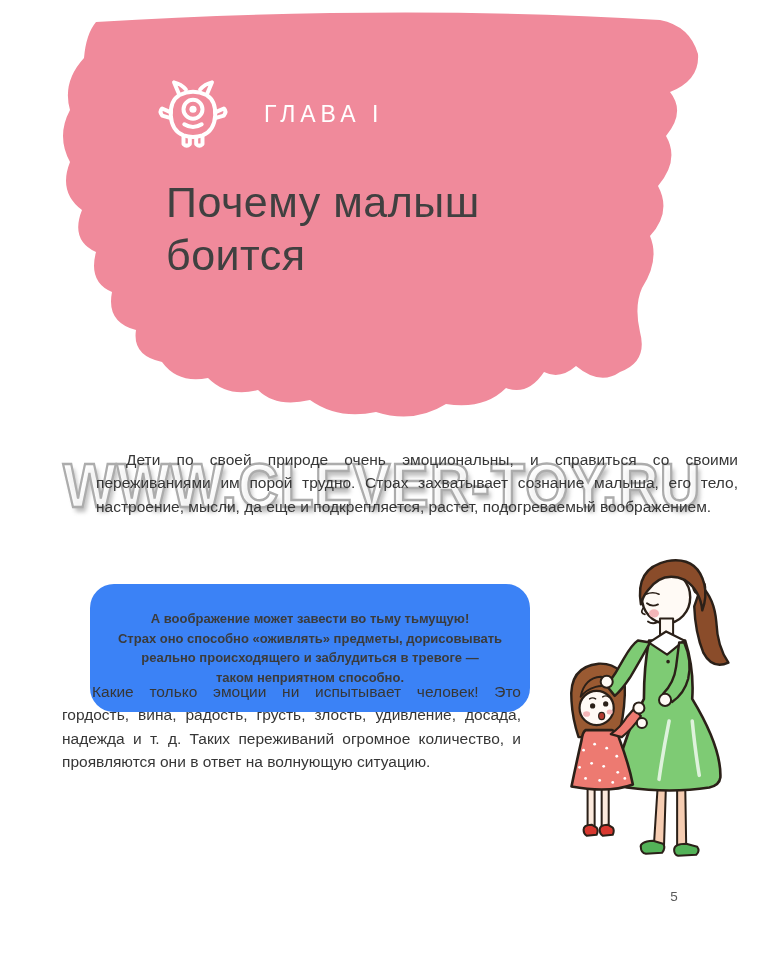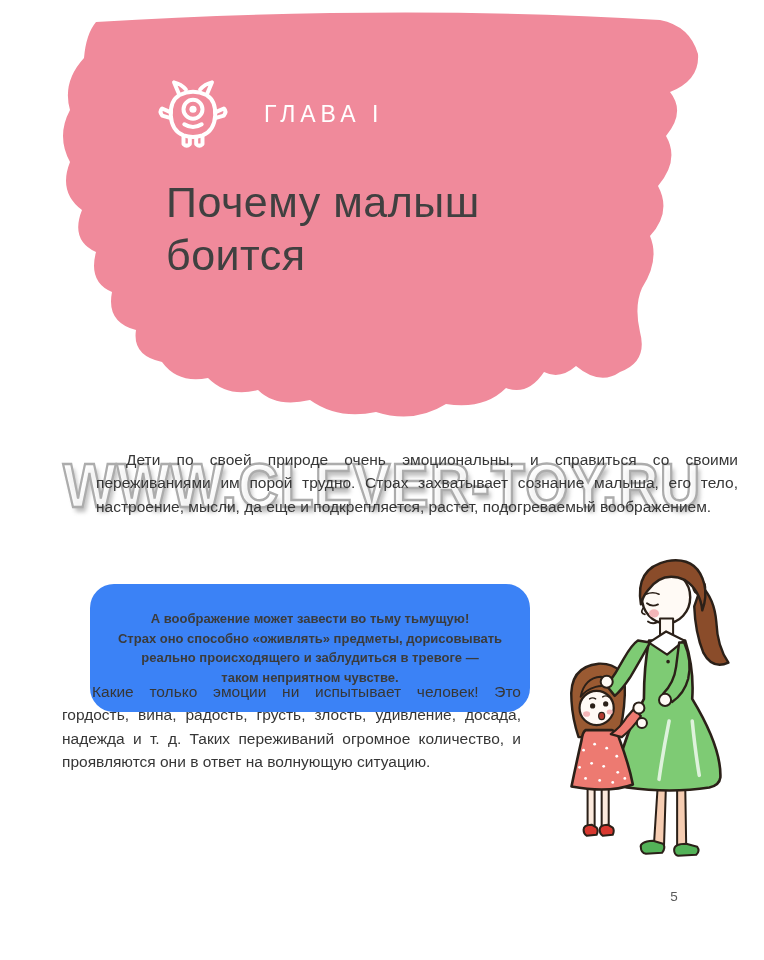--- a/index.html
+++ b/index.html
@@ -104,21 +104,21 @@
   <div class="page-title">Почему малыш боится</div>
 
   <div class="watermark">WWW.CLEVER-TOY.RU</div>
 
   <p class="body-par par-1">Дети по своей природе очень эмоциональны, и справиться со своими переживаниями им порой трудно. Страх захватывает сознание малыша, его тело, настроение, мысли, да еще и подкрепляется, растет, подогреваемый воображением.</p>
 
   <div class="callout">
     <div>А воображение может завести во тьму тьмущую!</div>
     <div>Страх оно способно «оживлять» предметы, дорисовывать</div>
     <div>реально происходящего и заблудиться в тревоге —</div>
-    <div>таком неприятном чувстве.</div>
+    <div>таком неприятном способно.</div>
   </div>
 
   <div class="illustration">
     <svg width="212" height="332" viewBox="0 0 210 330" xmlns="http://www.w3.org/2000/svg">
       <g stroke="#2b2018" stroke-linejoin="round" stroke-linecap="round">
 
         <path d="M 150 36 Q 163 48 165 72 Q 166 96 177 112 Q 161 119 152 102 Q 144 82 143 56 Z" fill="#8a4c2a" stroke-width="2.4"></path>
 
         <ellipse cx="148" cy="37" rx="6" ry="7" fill="#49a84e" stroke-width="2"></ellipse>
 

